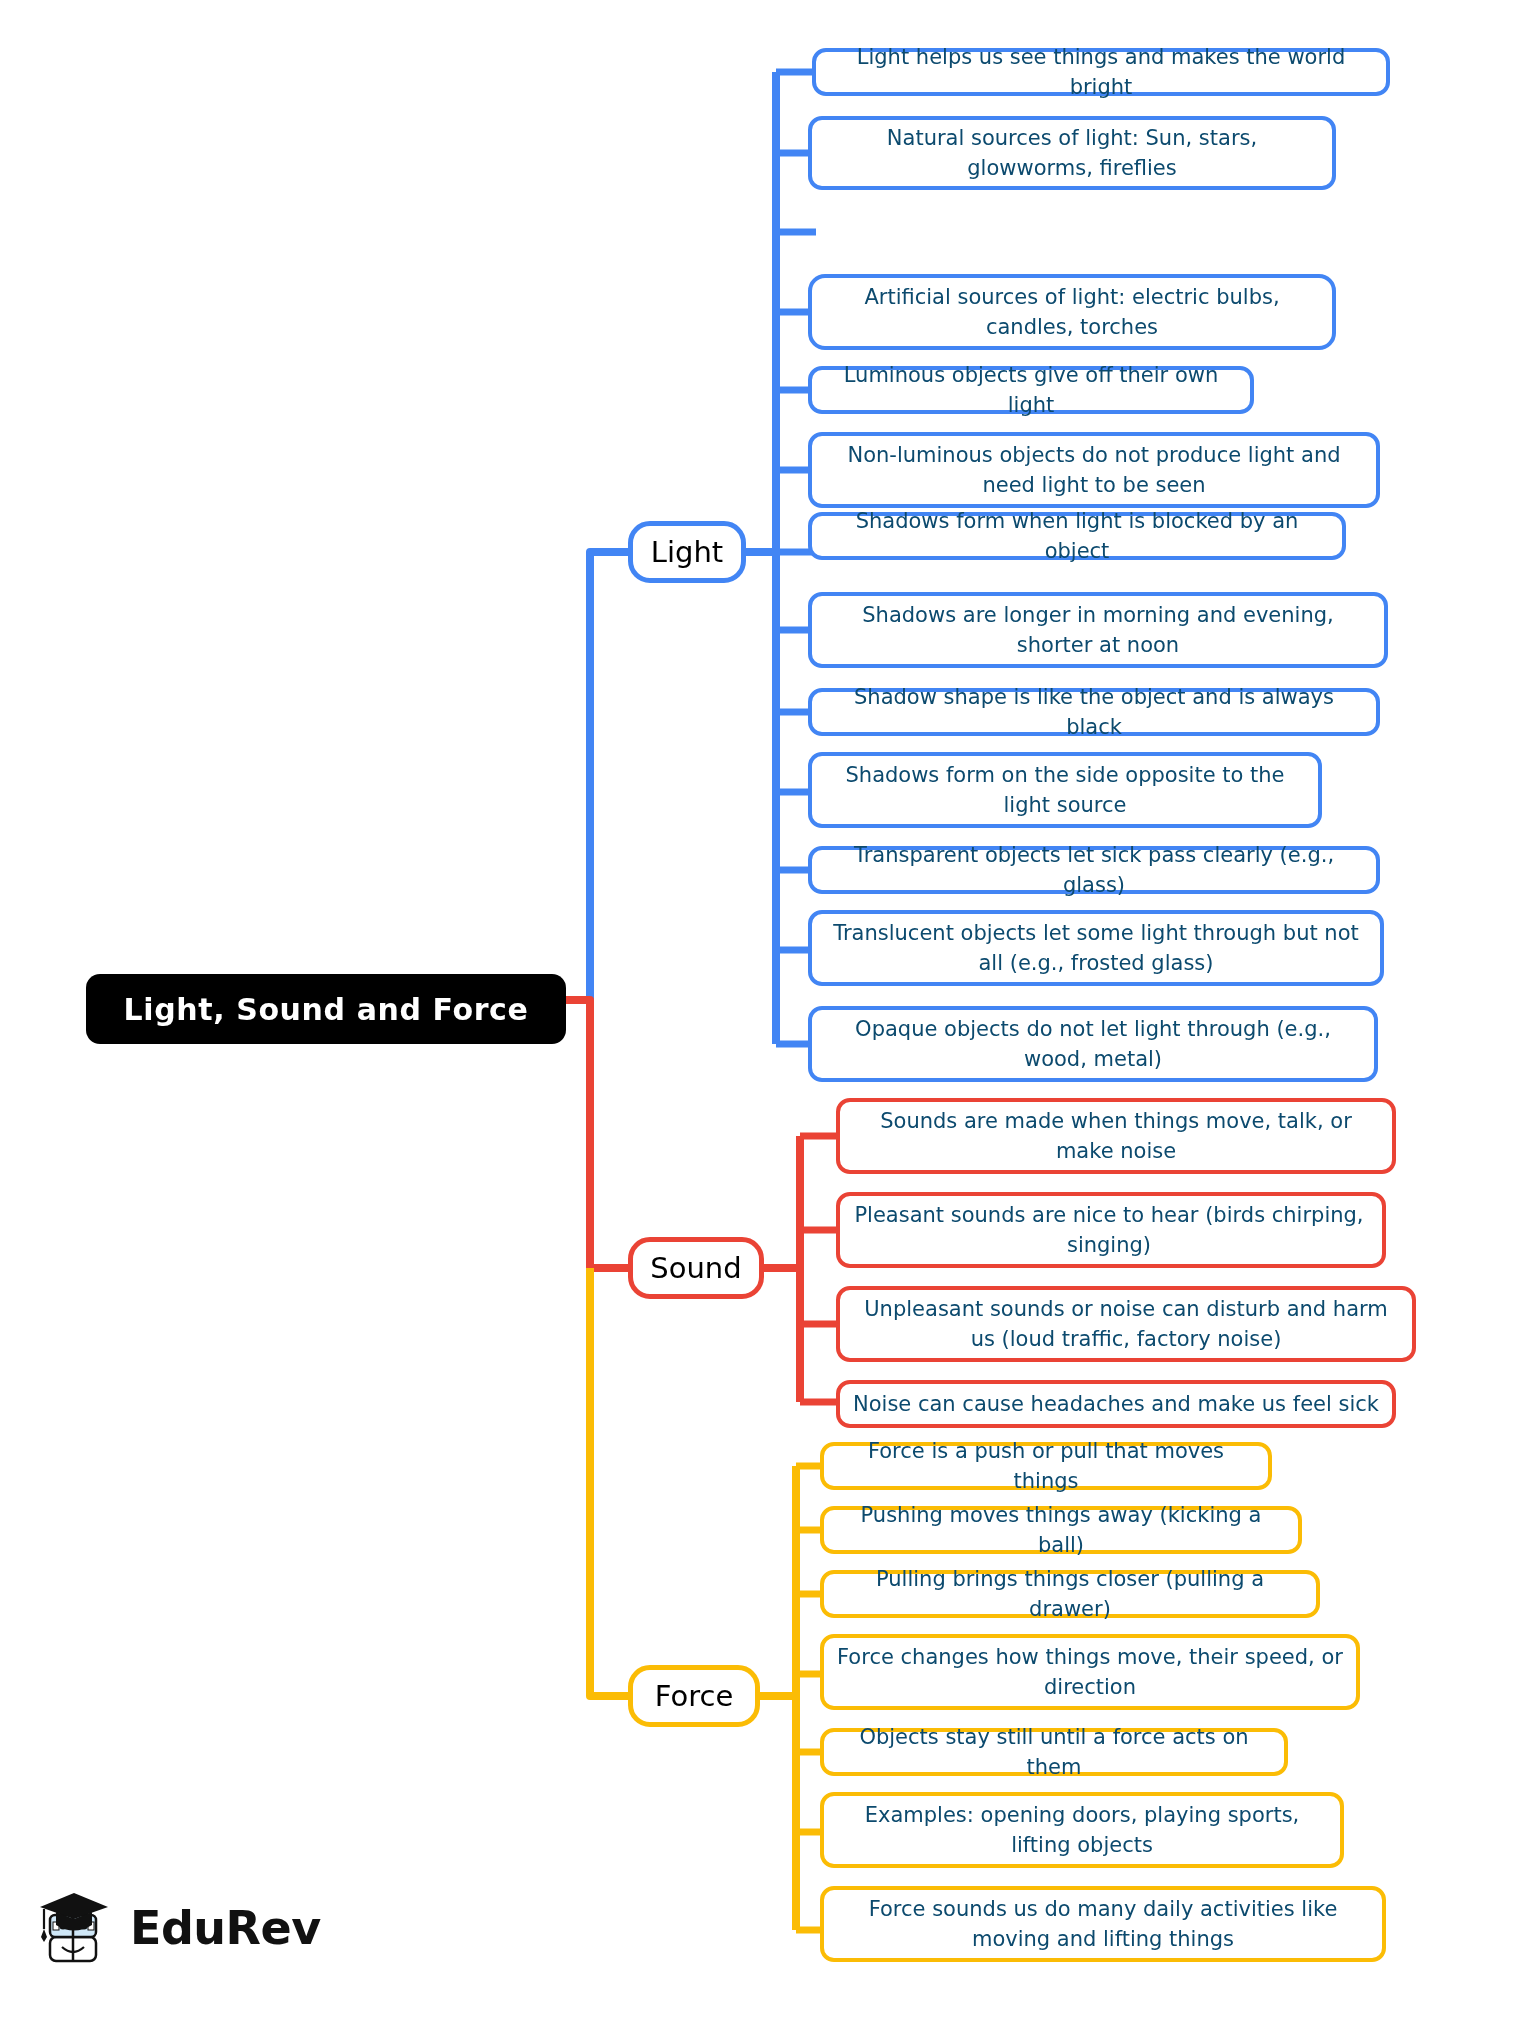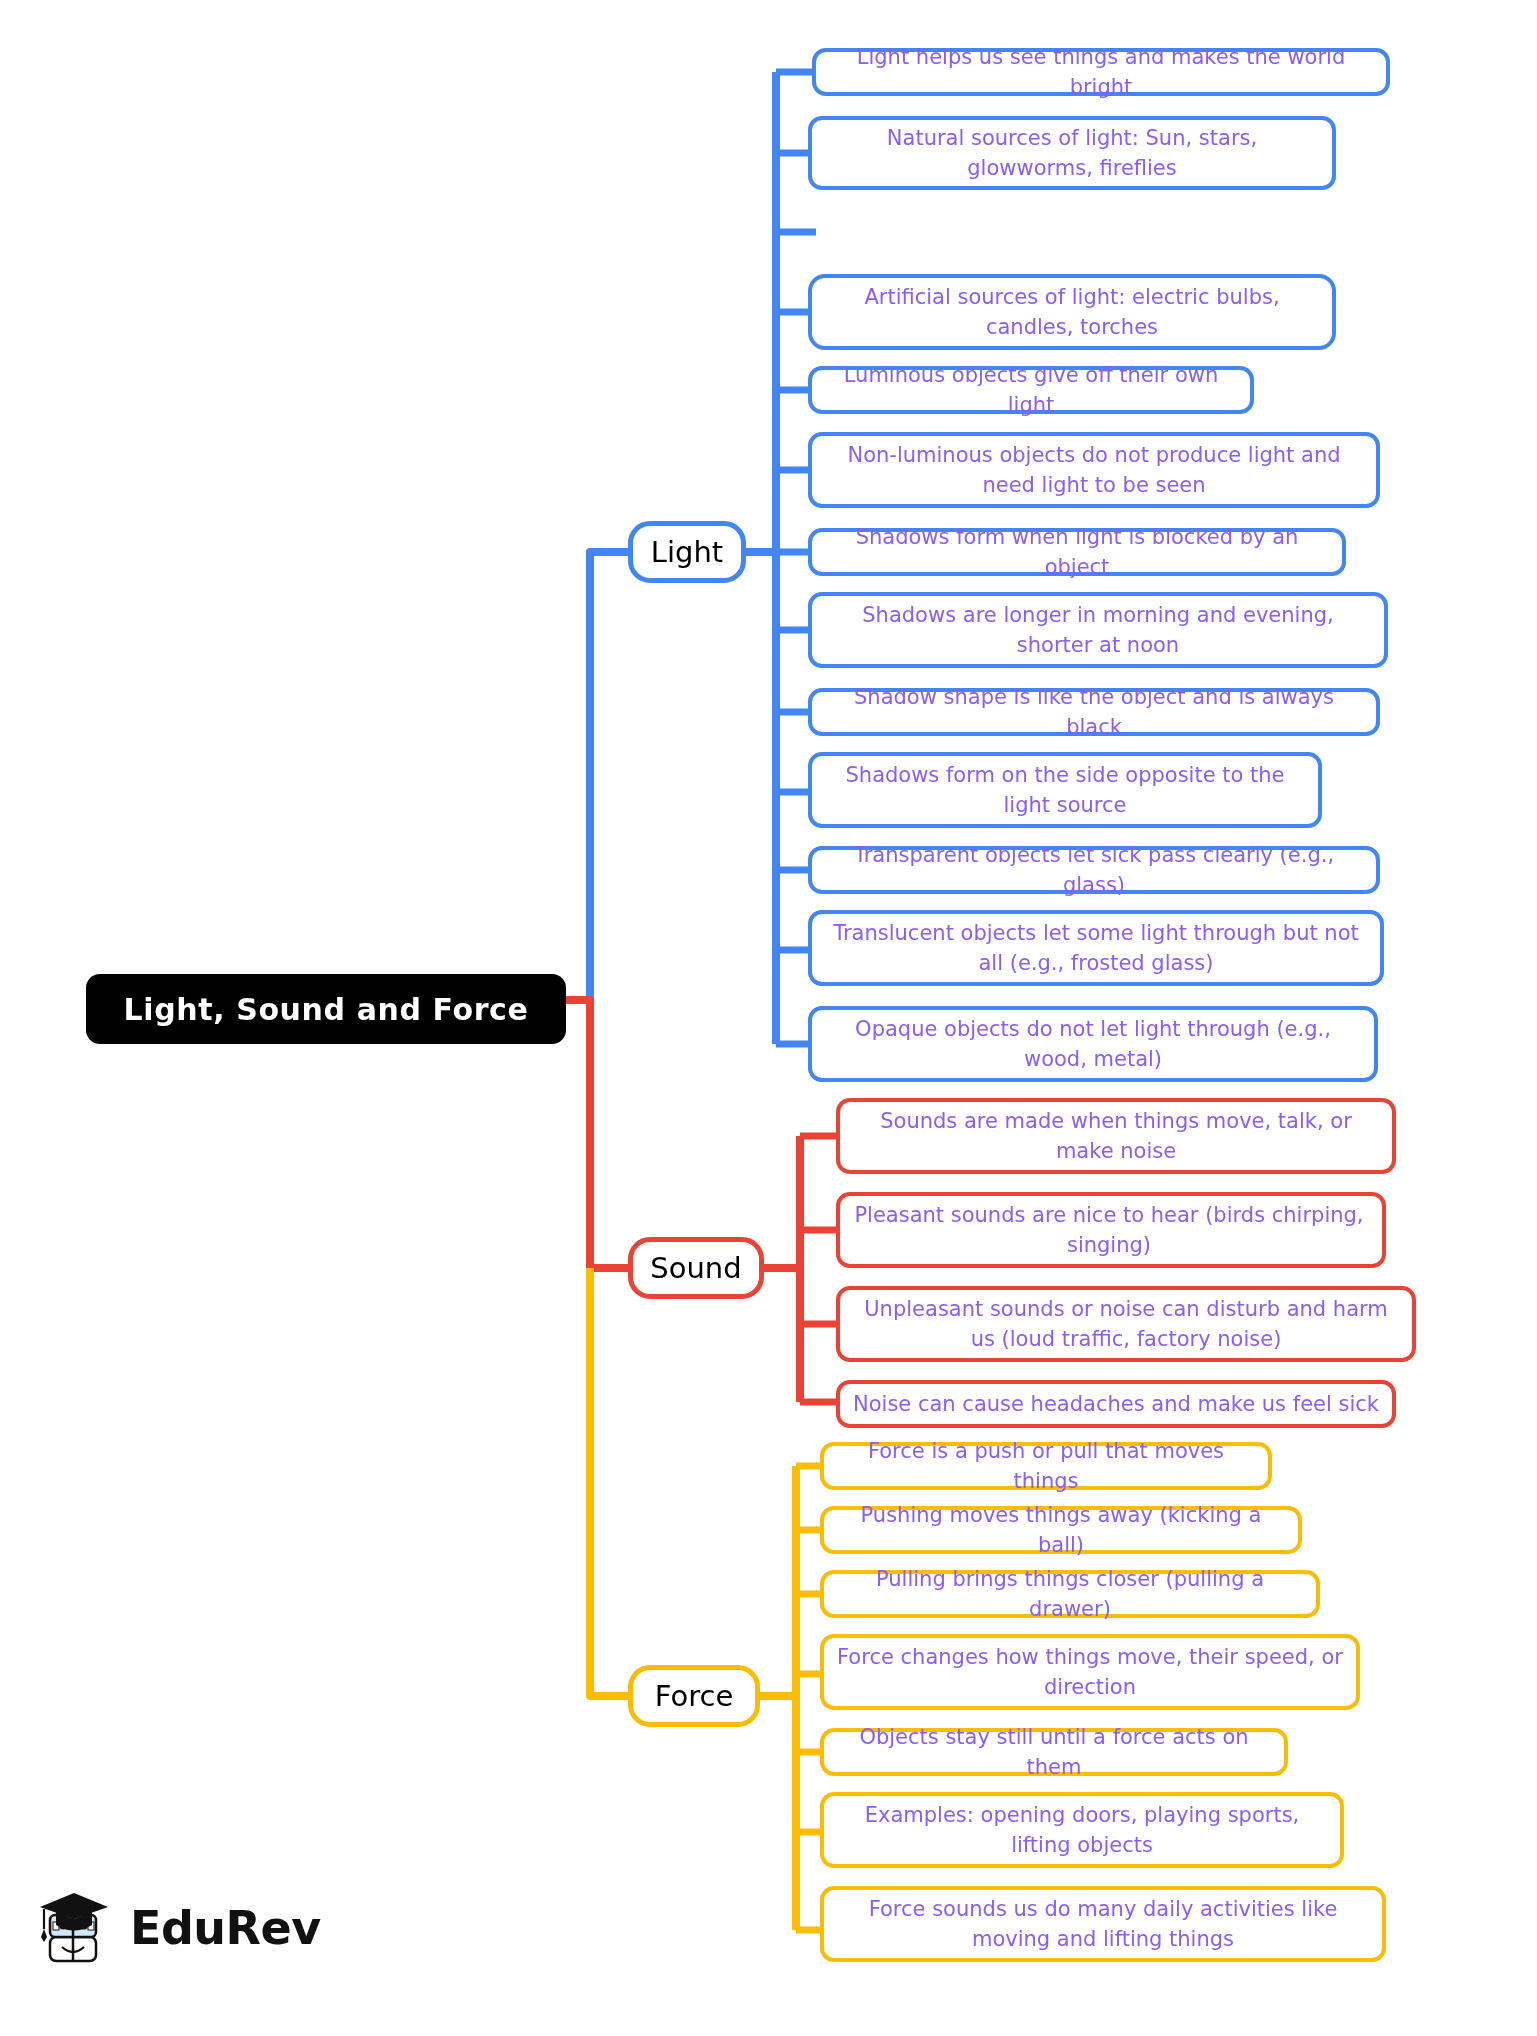--- a/index.html
+++ b/index.html
@@ -64,21 +64,21 @@
 
   
   .leaf {
     position: absolute;
     background: #ffffff;
     border-style: solid;
     border-width: 4px;
     border-radius: 14px;
     font-size: 21px;
     line-height: 30px;
-    color: #8b5cf6;
+    color: #0c4a6e;
     display: flex;
     align-items: center;
     justify-content: center;
     text-align: center;
     box-sizing: border-box;
     padding: 4px 12px;
     z-index: 4;
   }
   .leaf-light { border-color: #4285F4; }
   .leaf-sound { border-color: #EA4335; }
@@ -168,21 +168,21 @@
 
   <div class="leaf leaf-light" style="left:808px; top:116px; width:528px; height:74px;">Natural sources of light: Sun, stars, glowworms, fireflies</div>
 
 
   <div class="leaf leaf-light" style="left:808px; top:274px; width:528px; height:76px;border-radius:17px;">Artificial sources of light: electric bulbs, candles, torches</div>
 
   <div class="leaf leaf-light" style="left:808px; top:366px; width:446px; height:48px;">Luminous objects give off their own light</div>
 
   <div class="leaf leaf-light" style="left:808px; top:432px; width:572px; height:76px;">Non-luminous objects do not produce light and need light to be seen</div>
 
-  <div class="leaf leaf-light" style="left:808px; top:528px; width:538px; height:48px;">Shadows form when light is blocked by an object</div>
+  <div class="leaf leaf-light" style="left:808px; top:512px; width:538px; height:48px;">Shadows form when light is blocked by an object</div>
 
   <div class="leaf leaf-light" style="left:808px; top:592px; width:580px; height:76px;">Shadows are longer in morning and evening, shorter at noon</div>
 
   <div class="leaf leaf-light" style="left:808px; top:688px; width:572px; height:48px;">Shadow shape is like the object and is always black</div>
 
   <div class="leaf leaf-light" style="left:808px; top:752px; width:514px; height:76px;">Shadows form on the side opposite to the light source</div>
 
   <div class="leaf leaf-light" style="left:808px; top:846px; width:572px; height:48px;">Transparent objects let sick pass clearly (e.g., glass)</div>
 
   <div class="leaf leaf-light" style="left:808px; top:910px; width:576px; height:76px;">Translucent objects let some light through but not all (e.g., frosted glass)</div>

